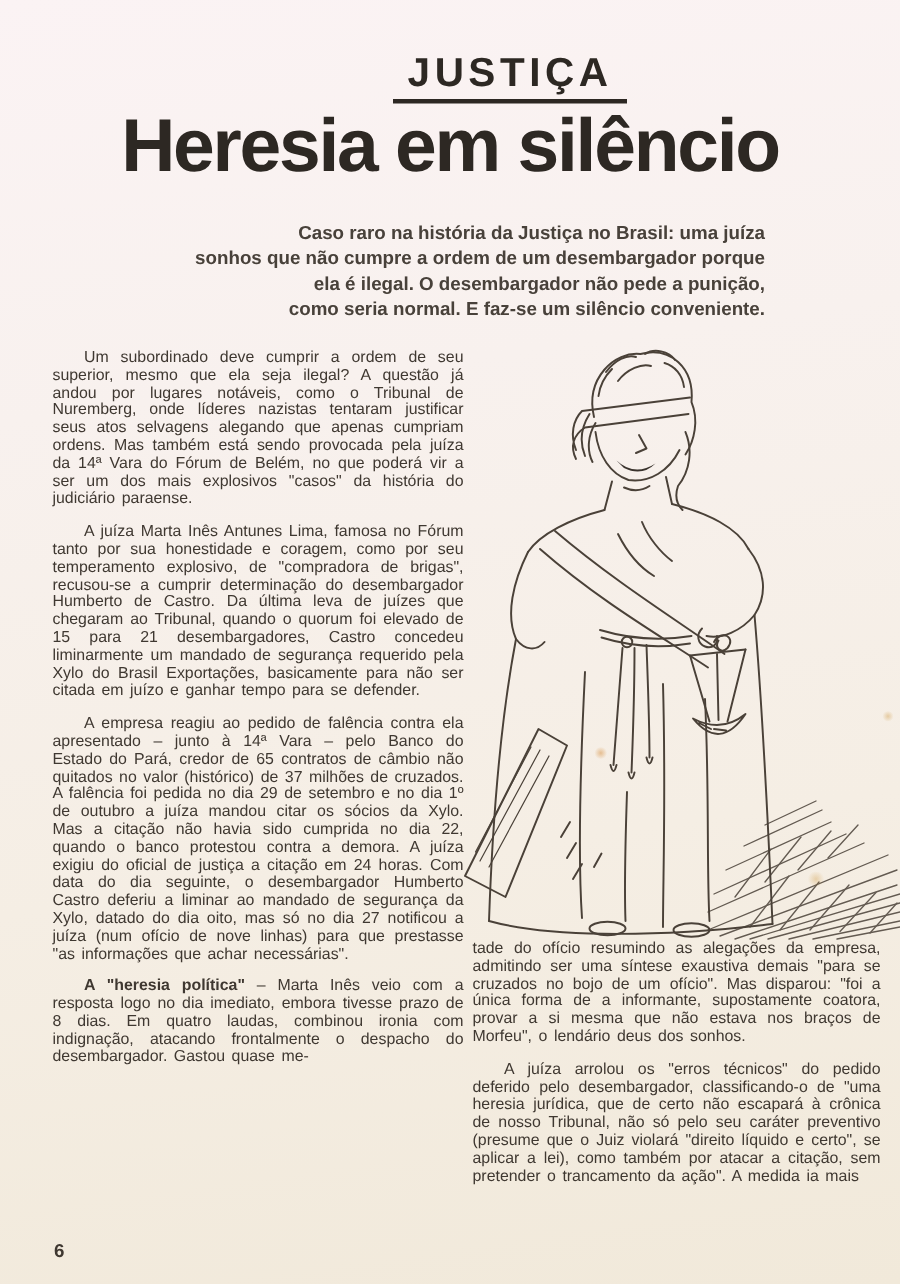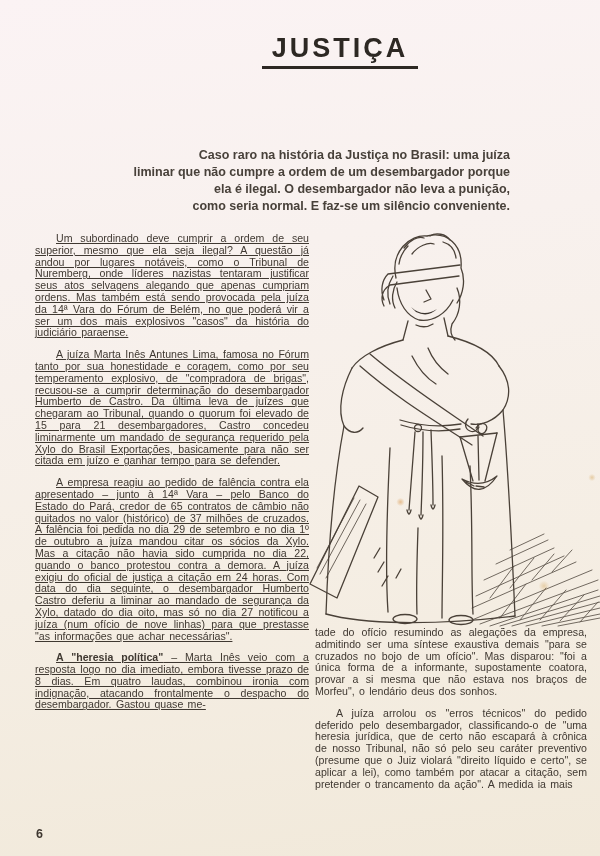--- a/index.html
+++ b/index.html
@@ -17,21 +17,21 @@
   .headline{
     position:absolute;top:68px;left:0;width:100%;margin:0;text-align:center;
     font-size:50px;font-weight:bold;letter-spacing:-1.5px;color:#2d2823;
   }
   .deck{
     position:absolute;top:147px;left:90px;width:420px;text-align:right;
     font-size:12.5px;font-weight:700;line-height:17px;color:#48413a;
   }
   .col{position:absolute;font-size:10.6px;line-height:11.8px;text-align:justify;
     color:#3f3831;word-spacing:1.4px;}
-  .col-left{left:35px;top:233px;width:274px;text-decoration:underline;}
+  .col-left{left:35px;top:233px;width:274px;}
   .col-right{left:315px;top:627px;width:272px;}
   .col p{margin:0 0 10px 0;text-indent:21px;}
   .col p.cont{text-indent:0;}
   .col .lead{font-weight:bold;}
   .illustration{position:absolute;left:300px;top:228px;width:300px;height:400px;}
   .page-number{position:absolute;left:36px;top:827px;font-size:12.5px;font-weight:bold;color:#3f3831;}
   .stain{position:absolute;border-radius:50%;pointer-events:none;}
   .stain-1{left:538px;top:581px;width:12px;height:10px;
     background:radial-gradient(circle,rgba(205,150,60,.35),rgba(205,150,60,0) 70%);}
   .stain-2{left:396px;top:498px;width:9px;height:8px;
@@ -41,25 +41,26 @@
 </style>
 </head>
 <body>
 
 <div class="page">
 
   <div class="kicker-wrap">
     <span class="kicker">JUSTIÇA</span>
   </div>
 
+  <h1 class="headline">Heresia em silêncio</h1>
 
   <div class="deck">
     <div>Caso raro na história da Justiça no Brasil: uma juíza</div>
-    <div>liminar que não cumpre a ordem de um desembargador porque</div>
-    <div>ela é ilegal. O desembargador não leva a punição,</div>
+    <div>sonhos que não cumpre a ordem de um desembargador porque</div>
+    <div>ela é ilegal. O desembargador não pede a punição,</div>
     <div>como seria normal. E faz-se um silêncio conveniente.</div>
   </div>
 
   <div class="col col-left">
     <p>Um subordinado deve cumprir a ordem de seu superior, mesmo que ela seja ilegal? A questão já andou por lugares notáveis, como o Tribunal de Nuremberg, onde líderes nazistas tentaram justificar seus atos selvagens alegando que apenas cumpriam ordens. Mas também está sendo provocada pela juíza da 14ª Vara do Fórum de Belém, no que poderá vir a ser um dos mais explosivos "casos" da história do judiciário paraense.</p>
     <p>A juíza Marta Inês Antunes Lima, famosa no Fórum tanto por sua honestidade e coragem, como por seu temperamento explosivo, de "compradora de brigas", recusou-se a cumprir determinação do desembargador Humberto de Castro. Da última leva de juízes que chegaram ao Tribunal, quando o quorum foi elevado de 15 para 21 desembargadores, Castro concedeu liminarmente um mandado de segurança requerido pela Xylo do Brasil Exportações, basicamente para não ser citada em juízo e ganhar tempo para se defender.</p>
     <p>A empresa reagiu ao pedido de falência contra ela apresentado – junto à 14ª Vara – pelo Banco do Estado do Pará, credor de 65 contratos de câmbio não quitados no valor (histórico) de 37 milhões de cruzados. A falência foi pedida no dia 29 de setembro e no dia 1º de outubro a juíza mandou citar os sócios da Xylo. Mas a citação não havia sido cumprida no dia 22, quando o banco protestou contra a demora. A juíza exigiu do oficial de justiça a citação em 24 horas. Com data do dia seguinte, o desembargador Humberto Castro deferiu a liminar ao mandado de segurança da Xylo, datado do dia oito, mas só no dia 27 notificou a juíza (num ofício de nove linhas) para que prestasse "as informações que achar necessárias".</p>
     <p><span class="lead">A "heresia política"</span><span> – Marta Inês veio com a resposta logo no dia imediato, embora tivesse prazo de 8 dias. Em quatro laudas, combinou ironia com indignação, atacando frontalmente o despacho do desembargador. Gastou quase me-</span></p>
   </div>
 

